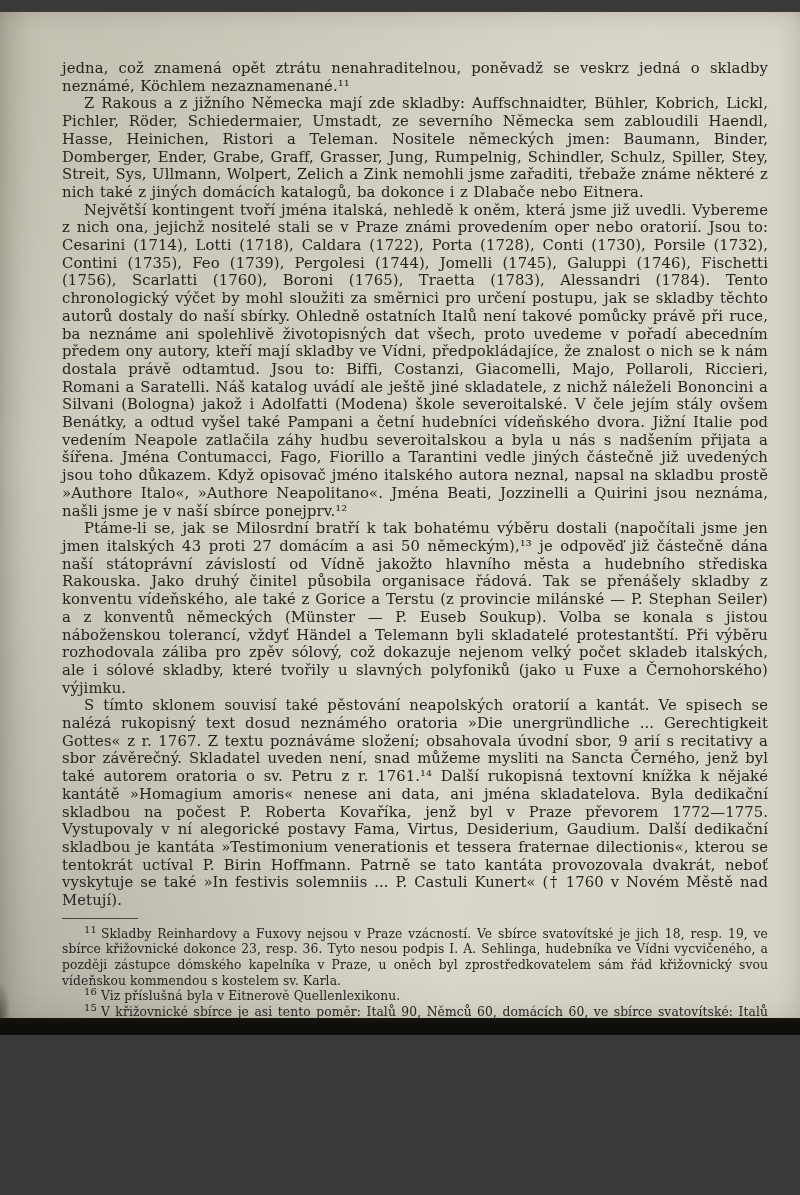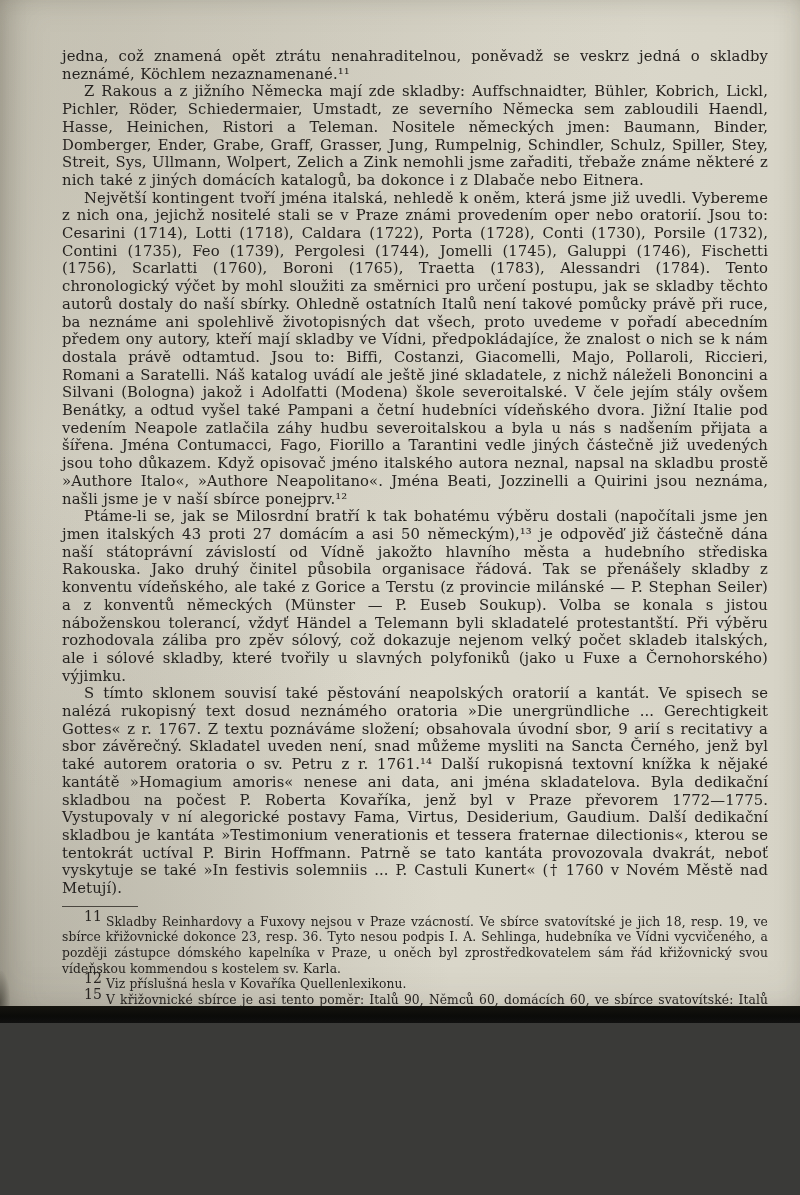--- a/index.html
+++ b/index.html
@@ -4,21 +4,21 @@
 <style>
   html, body {
     margin: 0;
     padding: 0;
     background: #3a3a38;
   }
   .page {
     position: relative;
     width: 800px;
     height: 1023px;
-    margin: 0 auto;
+    margin: 12px auto;
     background:
       radial-gradient(ellipse at 18% 8%, rgba(125,118,100,0.18), rgba(0,0,0,0) 55%),
       radial-gradient(ellipse at 0% 100%, rgba(95,90,75,0.30), rgba(0,0,0,0) 40%),
       linear-gradient(100deg, #cfccbe 0%, #d8d5c8 18%, #dbd8cb 55%, #d6d3c6 100%);
     box-shadow: inset 18px 0 45px -22px rgba(80,75,62,0.55),
                 inset -6px 0 30px -18px rgba(90,85,70,0.35),
                 inset 0 -30px 60px -40px rgba(70,65,55,0.45);
     overflow: hidden;
     font-family: "DejaVu Serif", "Liberation Serif", serif;
     color: #262320;
@@ -48,21 +48,21 @@
   .footnotes .footnote {
     font-size: 12.3px;
     line-height: 15.6px;
     text-align: justify;
     text-indent: 22px;
     margin: 0;
     letter-spacing: 0.1px;
   }
   .fn-marker {
     vertical-align: super;
-    font-size: 14px;
+    font-size: 10px;
     line-height: 0;
     margin-right: 4px;
   }
   .page-number {
     margin-top: 26px;
     text-align: center;
     font-size: 16.5px;
     letter-spacing: 1px;
   }
   .scan-band {
@@ -96,21 +96,21 @@
       <p class="para">S tímto sklonem souvisí také pěstování neapolských oratorií a kantát. Ve spisech se nalézá rukopisný text dosud neznámého oratoria »Die unergründliche ... Gerechtigkeit Gottes« z r. 1767. Z textu poznáváme složení; obsahovala úvodní sbor, 9 arií s recitativy a sbor závěrečný. Skladatel uveden není, snad můžeme mysliti na Sancta Černého, jenž byl také autorem oratoria o sv. Petru z r. 1761.¹⁴ Další rukopisná textovní knížka k nějaké kantátě »Homagium amoris« nenese ani data, ani jména skladatelova. Byla dedikační skladbou na počest P. Roberta Kovaříka, jenž byl v Praze převorem 1772—1775. Vystupovaly v ní alegorické postavy Fama, Virtus, Desiderium, Gaudium. Další dedikační skladbou je kantáta »Testimonium venerationis et tessera fraternae dilectionis«, kterou se tentokrát uctíval P. Birin Hoffmann. Patrně se tato kantáta provozovala dvakrát, neboť vyskytuje se také »In festivis solemniis ... P. Castuli Kunert« († 1760 v Novém Městě nad Metují).</p>
     </div>
 
     <div class="fn-rule"></div>
 
     <div class="footnotes">
       <p class="footnote">
         <span class="fn-marker">11</span><span>Skladby Reinhardovy a Fuxovy nejsou v Praze vzácností. Ve sbírce svatovítské je jich 18, resp. 19, ve sbírce křižovnické dokonce 23, resp. 36. Tyto nesou podpis I. A. Sehlinga, hudebníka ve Vídni vycvičeného, a později zástupce dómského kapelníka v Praze, u oněch byl zprostředkovatelem sám řád křižovnický svou vídeňskou kommendou s kostelem sv. Karla.</span>
       </p>
       <p class="footnote">
-        <span class="fn-marker">12</span><span>Viz příslušná hesla v Kovaříka Quellenlexikonu.</span>
+        <span class="fn-marker">16</span><span>Viz příslušná byla v Eitnerově Quellenlexikonu.</span>
       </p>
       <p class="footnote">
         <span class="fn-marker">15</span><span>V křižovnické sbírce je asi tento poměr: Italů 90, Němců 60, domácích 60, ve sbírce svatovítské: Italů 60, Němců 60, domácích 20. Ale i malá sbírka, na př. venkovského městečka Velvar může se pochlubiti jmény: Boroni, Giardini, Lamboni, Nicoloni, Piccini, Sachini.</span>
       </p>
     </div>
 
     <div class="page-number">22</div>
   </div>
 
   <div class="scan-smudge"></div>

